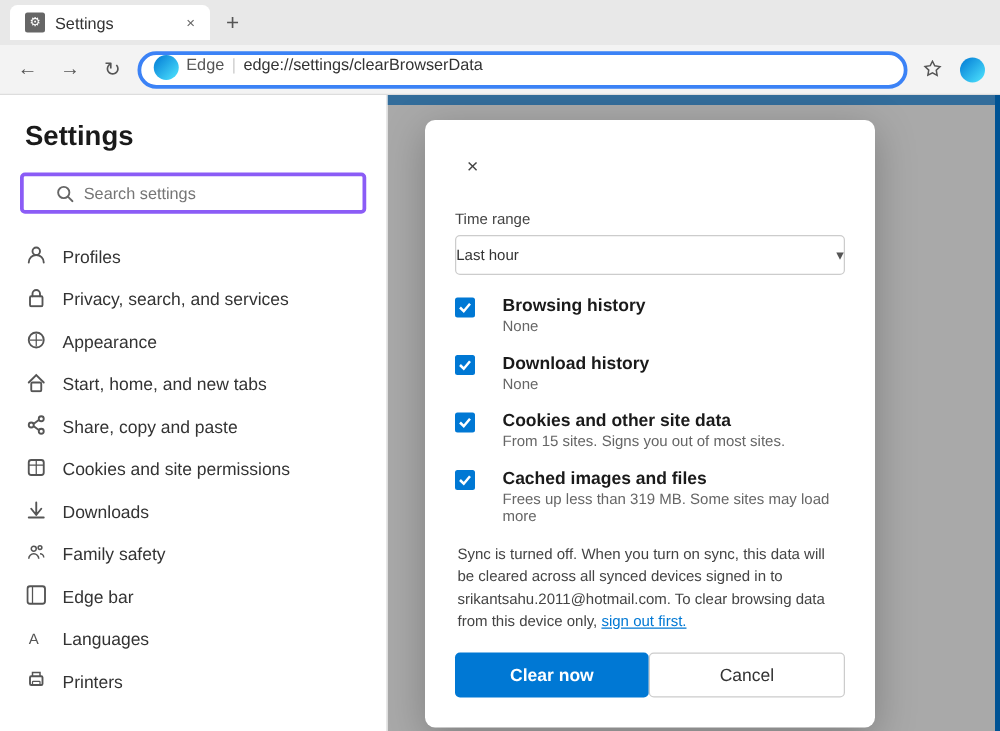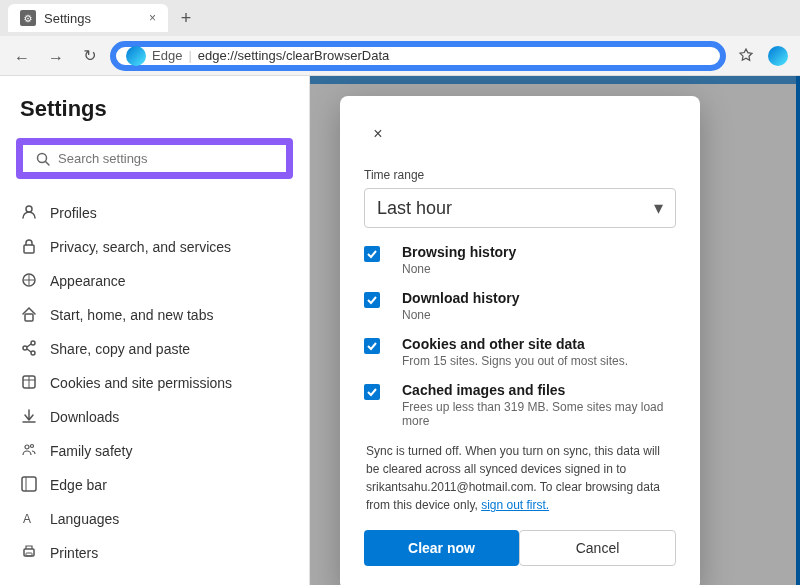--- a/index.html
+++ b/index.html
@@ -7,51 +7,51 @@
 
     
     .browser-chrome { background: #f3f3f3; }
     .tab-bar { display: flex; align-items: center; height: 36px; background: #e8e8e8; padding: 0 8px; gap: 4px; }
     .tab-item { display: flex; align-items: center; height: 28px; background: #ffffff; border-radius: 6px 6px 0 0; padding: 0 12px; gap: 8px; min-width: 160px; font-size: 13px; color: #333; }
     .tab-icon { width: 16px; height: 16px; background: #666; border-radius: 2px; display: flex; align-items: center; justify-content: center; font-size: 10px; color: white; }
     .tab-close { margin-left: auto; cursor: pointer; color: #666; font-size: 12px; }
     .tab-new { width: 28px; height: 28px; display: flex; align-items: center; justify-content: center; border-radius: 4px; cursor: pointer; font-size: 18px; color: #555; }
     .nav-bar { display: flex; align-items: center; height: 40px; background: #f3f3f3; padding: 0 8px; gap: 6px; border-bottom: 1px solid #ddd; }
     .nav-btn { width: 28px; height: 28px; display: flex; align-items: center; justify-content: center; border-radius: 4px; cursor: pointer; color: #555; font-size: 16px; }
-    .address-bar { display: flex; align-items: center; flex: 1; height: 30px; background: white; border: 6px solid #3b82f6; border-radius: 16px; padding: 0 10px; gap: 6px; font-size: 13px; color: #333; }
+    .address-bar { display: flex; flex: 1; height: 30px; background: white; border: 3px solid #3b82f6; border-radius: 16px; padding: 0 10px; gap: 6px; font-size: 13px; color: #333; }
     .edge-logo { width: 20px; height: 20px; background: linear-gradient(135deg, #0078d4, #50e6ff); border-radius: 50%; display: inline-block; }
     .nav-right { display: flex; align-items: center; gap: 4px; }
     .nav-icon-btn { width: 28px; height: 28px; display: flex; align-items: center; justify-content: center; border-radius: 4px; cursor: pointer; font-size: 14px; color: #555; }
 
     
     .main-layout { display: flex; height: calc(585px - 76px); position: relative; }
 
     
     .sidebar { width: 310px; background: white; border-right: 1px solid #e0e0e0; padding: 20px 0; overflow-y: auto; flex-shrink: 0; }
     .sidebar-title { font-size: 22px; font-weight: 600; color: #1a1a1a; padding: 0 20px 16px; }
-    .search-box { display: flex; align-items: center; margin: 0 16px 16px; border: 7px solid #8b5cf6; border-radius: 4px; padding: 6px 13px; gap: 8px; background: white; }
+    .search-box { display: flex; align-items: center; margin: 0 16px 16px; border: 3px solid #8b5cf6; border-radius: 4px; padding: 6px 26px; gap: 8px; background: white; }
     .search-box input { border: none; outline: none; flex: 1; font-size: 13px; color: #333; background: transparent; }
 
     .nav-item { display: flex; align-items: flex-end; padding: 8px 20px; gap: 12px; cursor: pointer; color: #333; font-size: 14px; }
     .nav-item .icon { width: 18px; height: 18px; display: flex; align-items: center; justify-content: center; color: #555; flex-shrink: 0; }
 
     
     .content-area { flex: 1; background: #f3f3f3; position: relative; overflow: hidden; }
 
     
     .overlay { position: absolute; top: 0; left: 0; right: 0; bottom: 0; background: rgba(0,0,0,0.3); z-index: 10; }
 
     
     .dialog { position: absolute; top: 20px; left: 30px; width: 360px; background: white; border-radius: 8px; box-shadow: 0 8px 32px rgba(0,0,0,0.25); z-index: 20; padding: 24px; }
     .dialog-header { display: flex; align-items: center; justify-content: space-between; margin-bottom: 20px; }
     .dialog-title { font-size: 20px; font-weight: 600; color: #1a1a1a; }
     .dialog-close { width: 28px; height: 28px; display: flex; align-items: center; justify-content: center; border-radius: 4px; cursor: pointer; color: #444; font-size: 16px; }
 
     .time-range-label { font-size: 12px; color: #444; margin-bottom: 6px; }
-    .time-range-select { display: flex; align-items: center; justify-content: space-between; border: 1px solid #ccc; border-radius: 4px; padding: 8px 12px; cursor: pointer; background: white; font-size: 18px; color: #333; margin-bottom: 16px; }
+    .time-range-select { display: flex; align-items: center; justify-content: space-between; border: 1px solid #ccc; border-radius: 4px; padding: 8px 0; cursor: pointer; background: white; font-size: 12px; color: #333; margin-bottom: 16px; }
 
     .checkbox-item { display: flex; align-items: flex-start; gap: 22px; margin-bottom: 14px; }
     .checkbox { width: 16px; height: 16px; background: #0078d4; border-radius: 2px; display: flex; align-items: center; justify-content: center; flex-shrink: 0; margin-top: 2px; }
     .checkbox svg { width: 12px; height: 12px; stroke: white; fill: none; stroke-width: 2.5; }
     .checkbox-text .label { font-weight: 600; font-size: 14px; color: #1a1a1a; }
     .checkbox-text .sublabel { font-size: 12px; color: #666; margin-top: 2px; }
 
     
     .sync-info { font-size: 12px; color: #444; line-height: 1.5; margin-bottom: 16px; padding: 0 2px; }
     .sync-link { color: #0078d4; text-decoration: underline; cursor: pointer; }

